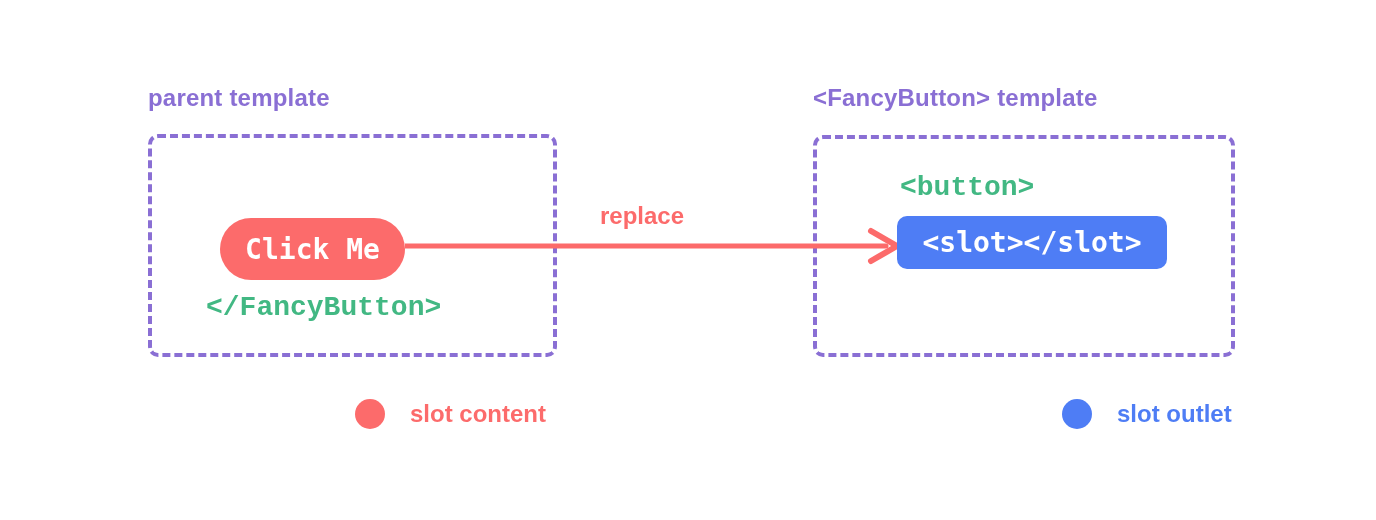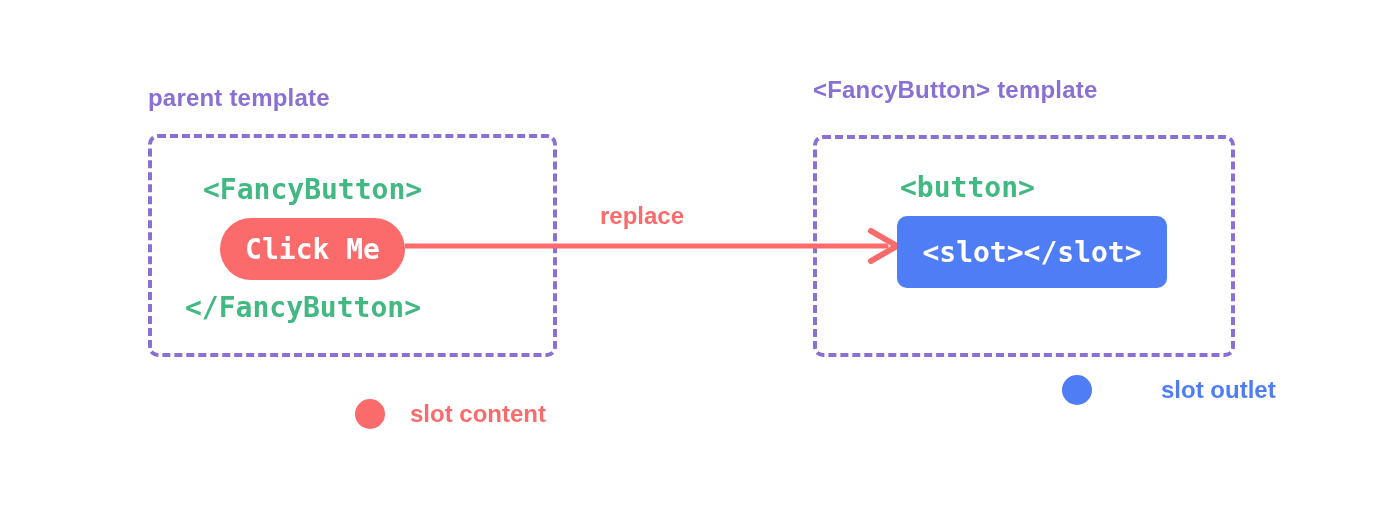--- a/index.html
+++ b/index.html
@@ -97,45 +97,44 @@
 </style>
 </head>
 <body>
 
 <div class="canvas">
 
   <div class="panel-title" style="left:148px; top:84px;">parent template</div>
 
   <div class="dashed-box" style="left:148px; top:134px; width:409px; height:223px;"></div>
 
-  <div class="code-line" style="left:203px; top:176px;">&lt;FancyButton&gt;</div>
 
   <div class="pill coral" style="left:220px; top:218px; width:185px; height:62px;">Click Me</div>
 
-  <div class="code-line" style="left:185px; top:294px;">&lt;/FancyButton&gt;</div>
+  <div class="code-line" style="left:206px; top:294px;font-family:Liberation Mono, monospace;">&lt;/FancyButton&gt;</div>
 
   <div class="replace-label">replace</div>
 
   <svg class="arrow-svg" viewBox="0 0 495 40" aria-hidden="true">
     <line x1="0" y1="20" x2="481" y2="20" stroke="#fc6b6b" stroke-width="5" stroke-linecap="round"></line>
     <polyline points="466,5 492,20 466,35" fill="none" stroke="#fc6b6b" stroke-width="6" stroke-linecap="round" stroke-linejoin="round"></polyline>
   </svg>
 
-  <div class="panel-title" style="left:813px; top:76px;">&lt;FancyButton&gt; template</div>
+  <div class="panel-title" style="left:813px; top:84px;">&lt;FancyButton&gt; template</div>
 
   <div class="dashed-box" style="left:813px; top:135px; width:422px; height:222px;"></div>
 
-  <div class="code-line" style="left:900px; top:174px;">&lt;button&gt;</div>
+  <div class="code-line" style="left:900px; top:174px;font-family:Liberation Mono, monospace;">&lt;button&gt;</div>
 
-  <div class="pill blue" style="left:897px; top:216px; width:270px; height:72px;">&lt;slot&gt;&lt;/slot&gt;</div>
+  <div class="pill blue" style="left:897px; top:216px; width:270px; height:53px;">&lt;slot&gt;&lt;/slot&gt;</div>
 
 
   <div class="legend-item" style="left:355px; top:399px;">
     <span class="legend-dot coral"></span>
     <span class="legend-label coral">slot content</span>
   </div>
 
-  <div class="legend-item" style="left:1062px; top:375px;gap:44px;">
+  <div class="legend-item" style="left:1062px; top:399px;">
     <span class="legend-dot blue"></span>
     <span class="legend-label blue">slot outlet</span>
   </div>
 
 </div>
 
 </body></html>

